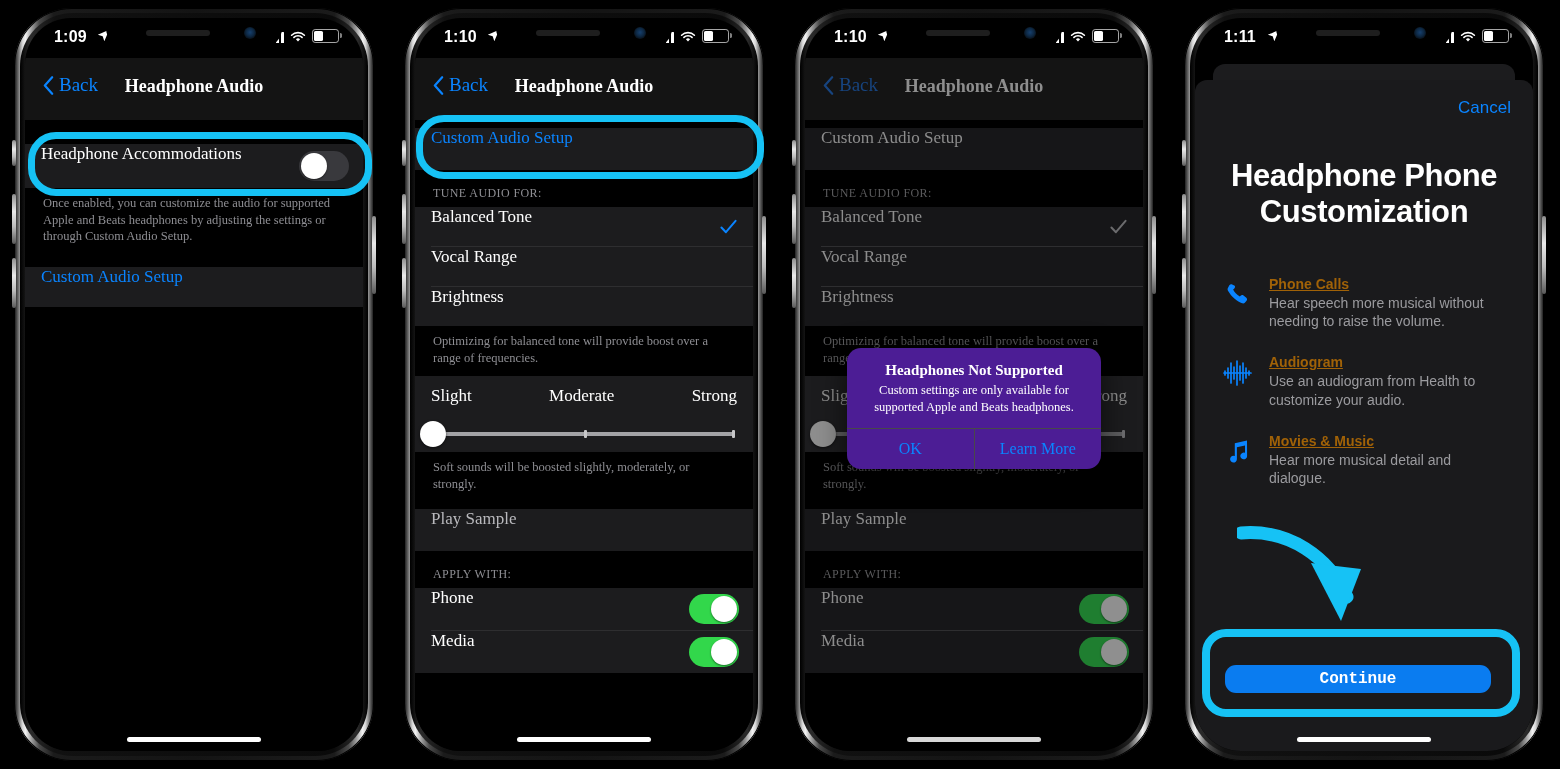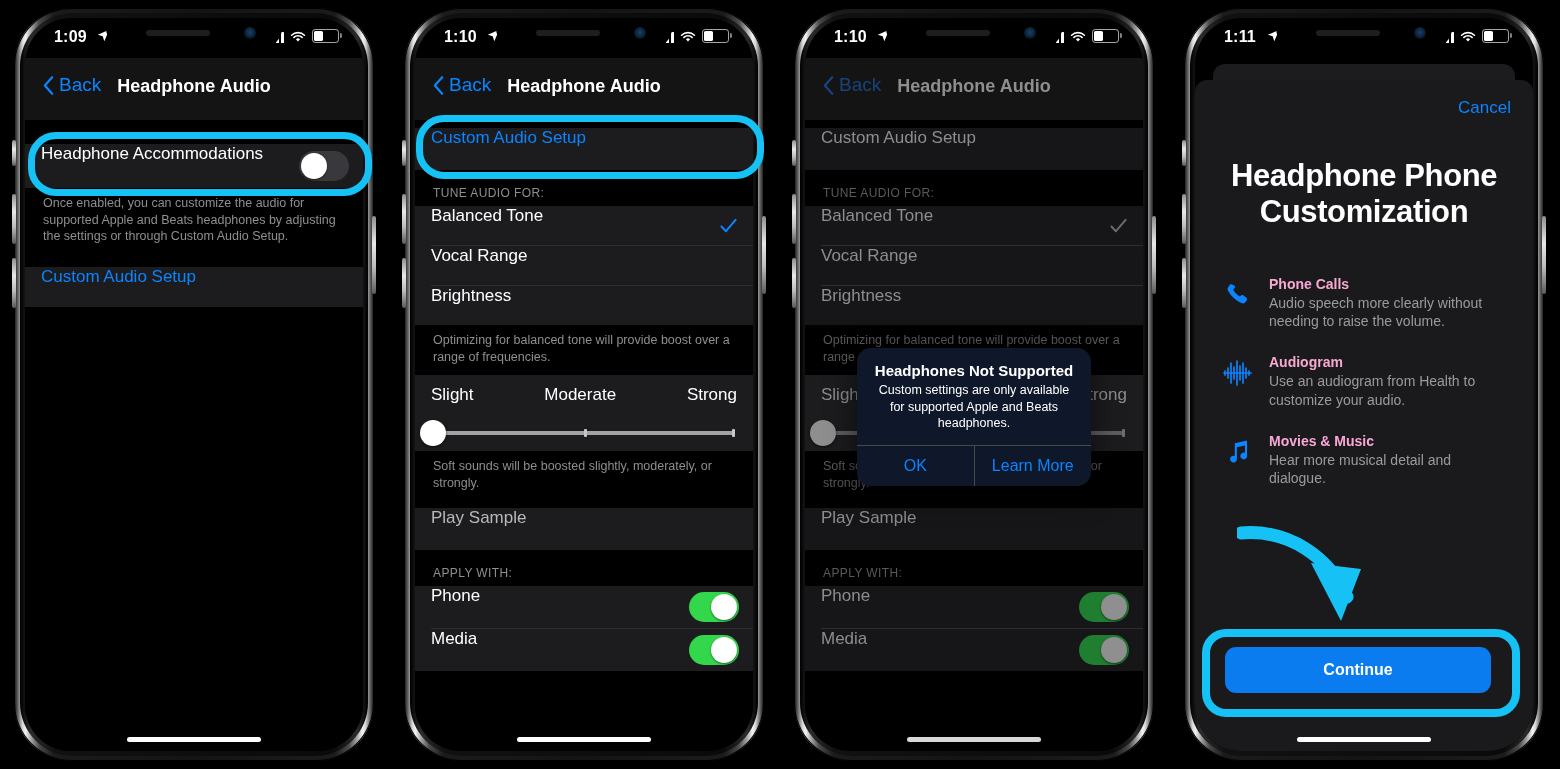--- a/index.html
+++ b/index.html
@@ -66,21 +66,21 @@
 
   
   .navbar{position:relative;height:62px;background:#141414;z-index:20;}
   .nav-back{position:absolute;left:18px;top:16px;display:flex;align-items:center;gap:5px;color:#0a84ff;font-size:19px;}
   .nav-back .chev{width:11px;height:19px;}
   .nav-title{position:absolute;left:0;right:0;top:18px;text-align:center;color:#fff;font-size:18px;font-weight:bold;}
   .dim .nav-back{color:#17447f;}
   .dim .nav-title{color:#8e8e8e;}
 
   
-  .content{position:absolute;left:0;right:0;top:40px;bottom:0;background:#000;overflow:hidden;}
+  .content{position:absolute;left:0;right:0;top:40px;bottom:0;background:#000;overflow:hidden;font-family:Liberation Serif, serif;}
   .group{background:#1c1c1e;}
   .row{position:relative;height:39px;display:flex;align-items:flex-start;padding:0 16px;color:#fff;font-size:17px;}
   .row.tall{height:42px;}
   .sep{height:1px;background:#2e2e30;margin-left:16px;}
   .foot{color:#8e8e93;font-size:12.5px;line-height:1.33;padding:7px 18px 10px 18px;}
   .hdr{color:#8e8e93;font-size:12px;letter-spacing:.4px;padding:16px 18px 6px 18px;text-transform:uppercase;}
   .blue{color:#0a84ff;}
   .dim .blue{color:#1e4d8d;}
   .dim .row{color:#8d8d8d;}
   .dim .foot,.dim .hdr{color:#5a5a5c;}
@@ -113,43 +113,43 @@
 
   
   .home{position:absolute;left:50%;transform:translateX(-50%);bottom:9px;
     width:134px;height:5px;border-radius:3px;background:#fff;z-index:25;}
 
   
   .ring{position:absolute;border:7px solid #16c2f5;border-radius:30px;z-index:60;pointer-events:none;}
 
   
   .alert-scrim{position:absolute;inset:0;z-index:50;}
-  .alert{position:absolute;left:50%;transform:translateX(-50%);top:290px;width:234px;
-    background:#0f172a;border-radius:14px;overflow:hidden;
+  .alert{position:absolute;left:50%;transform:translateX(-50%);top:290px;width:254px;
+    background:#4c1d95;border-radius:14px;overflow:hidden;
     box-shadow:0 8px 30px rgba(0,0,0,.6);}
   .alert-title{color:#fff;font-size:15px;font-weight:bold;text-align:center;padding:14px 14px 3px;}
   .alert-msg{color:#fff;font-size:12.5px;line-height:1.32;text-align:center;padding:0 14px 13px;}
   .alert-btns{display:flex;border-top:1px solid #48484a;}
   .alert-btn{flex:1;text-align:center;color:#0a84ff;font-size:16px;padding:11px 0;}
   .alert-btn+.alert-btn{border-left:1px solid #48484a;}
 
   
   .backcard{position:absolute;left:18px;right:18px;top:46px;height:40px;border-radius:12px;background:#1c1c1e;}
   .sheet{position:absolute;left:0;right:0;top:62px;bottom:0;background:#1a1a1c;border-radius:12px 12px 0 0;}
   .sheet-cancel{position:absolute;right:22px;top:18px;color:#0a84ff;font-size:17px;}
   .sheet-title{position:absolute;left:24px;right:24px;top:78px;text-align:center;color:#fff;
     font-size:31px;font-weight:bold;line-height:1.15;letter-spacing:-.4px;}
   .features{position:absolute;left:26px;right:22px;top:196px;}
   .feature{display:flex;gap:14px;margin-bottom:24px;}
   .f-ico{width:34px;min-width:34px;display:flex;align-items:flex-start;justify-content:center;padding-top:6px;}
-  .f-title{color:#f9a8d4;font-size:14px;font-weight:bold;margin-bottom:2px;}
+  .f-title{color:#a16207;font-size:14px;font-weight:bold;margin-bottom:2px;text-decoration:underline;}
   .f-desc{color:#9b9b9f;font-size:14px;line-height:1.3;}
-  .continue{position:absolute;left:30px;right:42px;bottom:58px;height:46px;border-radius:11px;
+  .continue{position:absolute;left:30px;right:42px;bottom:58px;height:28px;border-radius:11px;
     background:#0a7cf0;color:#fff;font-size:16px;font-weight:bold;
-    display:flex;align-items:center;justify-content:center;}
+    display:flex;align-items:center;justify-content:center;font-family:Liberation Mono, monospace;}
   .arrow{position:absolute;left:42px;bottom:100px;z-index:55;}
 </style>
 </head>
 <body>
 
 <div class="stage">
 
   <div class="phone" style="left:14px">
     <div class="band"></div>
     <div class="band2"></div>
@@ -498,21 +498,21 @@
 
         <div class="features">
           <div class="feature">
             <div class="f-ico">
               <svg width="26" height="26" viewBox="0 0 24 24">
                 <path d="M6.6 2.4c-.9-.5-2 -.2-2.6.7L2.8 5.2c-.6.9-.5 2 .1 3 1.5 2.6 3.6 5.2 6 7.3 2.3 2 4.7 3.4 6.9 4.1 1 .3 2 .1 2.7-.7l1.4-1.6c.7-.8.6-2-.2-2.7l-2.6-2.2c-.8-.7-2-.6-2.7.2l-.7.8c-1.4-.8-2.7-1.8-3.8-3-1-1.1-1.8-2.3-2.4-3.5l.9-.7c.9-.6 1.1-1.8.6-2.7L6.6 2.4z" fill="#0a84ff"></path>
               </svg>
             </div>
             <div>
               <div class="f-title">Phone Calls</div>
-              <div class="f-desc">Audio speech more clearly without needing to raise the volume.</div>
+              <div class="f-desc">Hear speech more musical without needing to raise the volume.</div>
             </div>
           </div>
 
           <div class="feature">
             <div class="f-ico">
               <svg width="30" height="26" viewBox="0 0 30 26">
                 <g stroke="#0a84ff" stroke-width="1.7" stroke-linecap="round">
                   <line x1="2" y1="11" x2="2" y2="15"></line>
                   <line x1="5" y1="8" x2="5" y2="18"></line>
                   <line x1="8" y1="3" x2="8" y2="23"></line>

